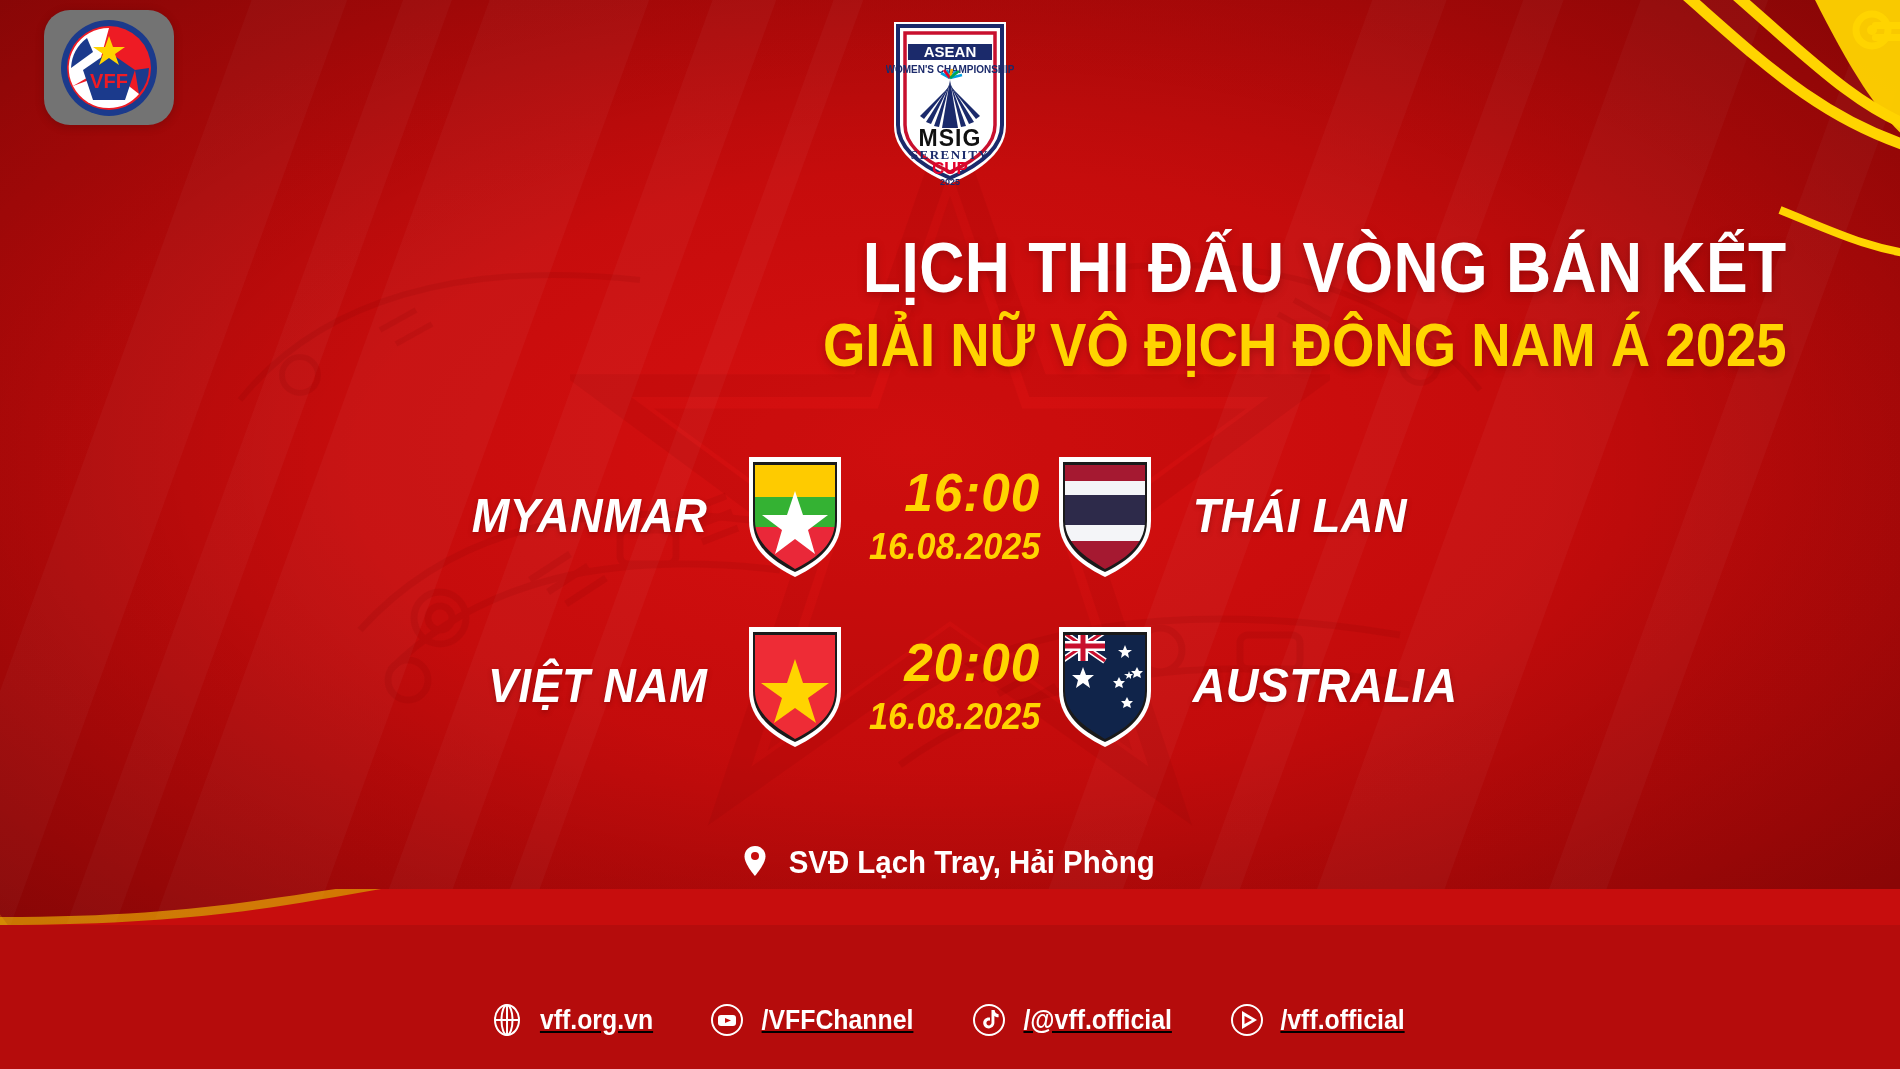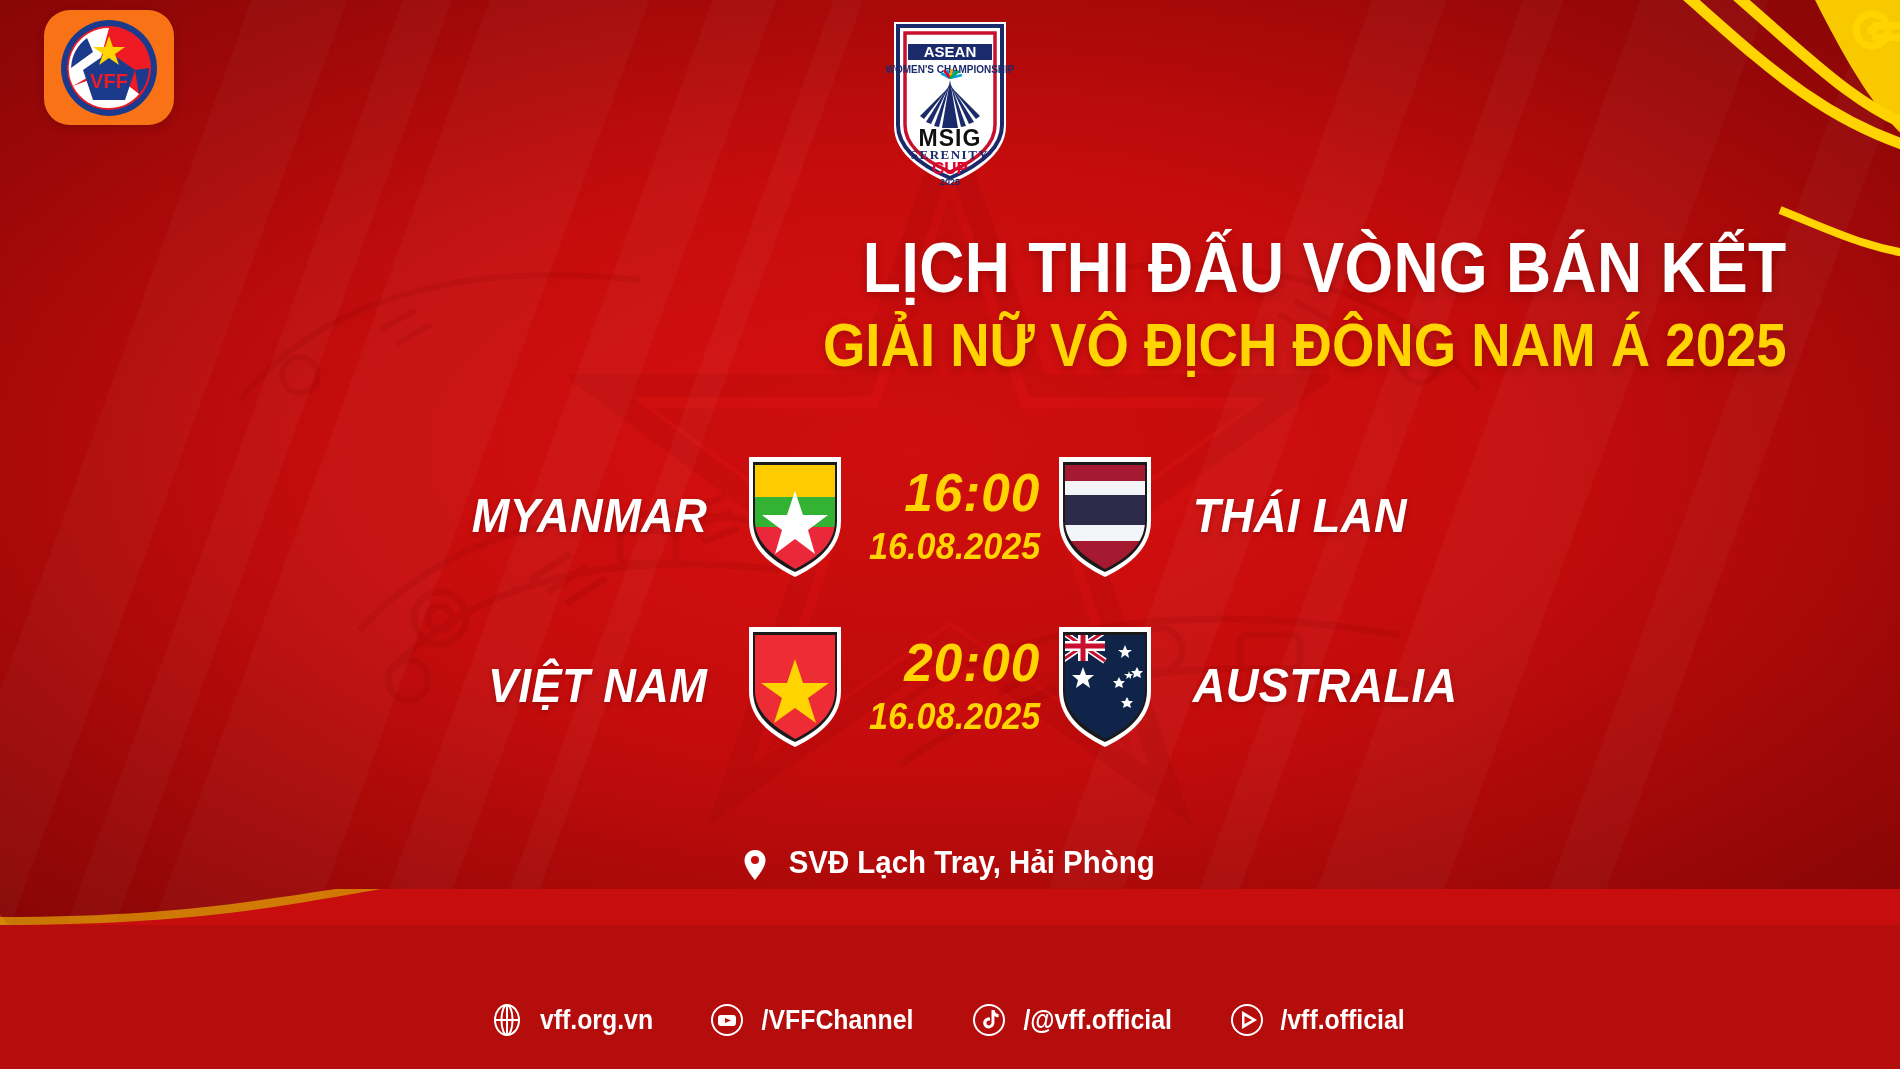--- a/index.html
+++ b/index.html
@@ -39,21 +39,21 @@
   }
 
   
   .corner-tr{ position:absolute; right:0; top:0; width:520px; height:300px; overflow:hidden; }
   .corner-bl{ position:absolute; left:0; bottom:0; width:360px; height:230px; overflow:hidden; }
 
   
   .vff-badge{
     position:absolute; left:44px; top:10px;
     width:130px; height:115px;
-    background:#f97316;
+    background:#737373;
     border-radius:26px;
     box-shadow:0 2px 10px rgba(0,0,0,.18);
     display:flex; align-items:center; justify-content:center;
   }
   .tourn-logo{
     position:absolute; left:50%; top:18px;
     transform:translateX(-50%);
     width:128px; height:170px;
   }
 
@@ -121,40 +121,41 @@
     font-size:36px;
     color:#FFD400;
     margin-top:10px;
     line-height:1;
     transform:scaleX(.95);
   }
 
   
   .venue{
     position:absolute; left:0; right:0; top:845px;
-    display:flex; align-items:flex-end; justify-content:center;
+    display:flex; align-items:flex-start; justify-content:center;
     gap:12px;
     margin-left:8px;
   }
   .venue-text{
     font-family:"Liberation Sans Narrow","Liberation Sans",sans-serif;
     font-weight:bold;
     font-size:31px;
     color:#fff;
     transform:scaleX(.95);
   }
 
   
   .footer-shape{
     position:absolute; left:0; right:0; bottom:0; height:180px; overflow:hidden;
   }
   .social{
     position:absolute; left:0; right:0; bottom:32px;
     display:flex; align-items:center; justify-content:center;
     gap:52px;
+    text-decoration:underline;
   }
   .social-item{ display:flex; align-items:center; gap:11px; }
   .social-label{
     font-family:"Liberation Sans Narrow","Liberation Sans",sans-serif;
     font-weight:bold;
     font-size:27px;
     color:#fff;
     transform:scaleX(.92);
     white-space:nowrap;
   }

